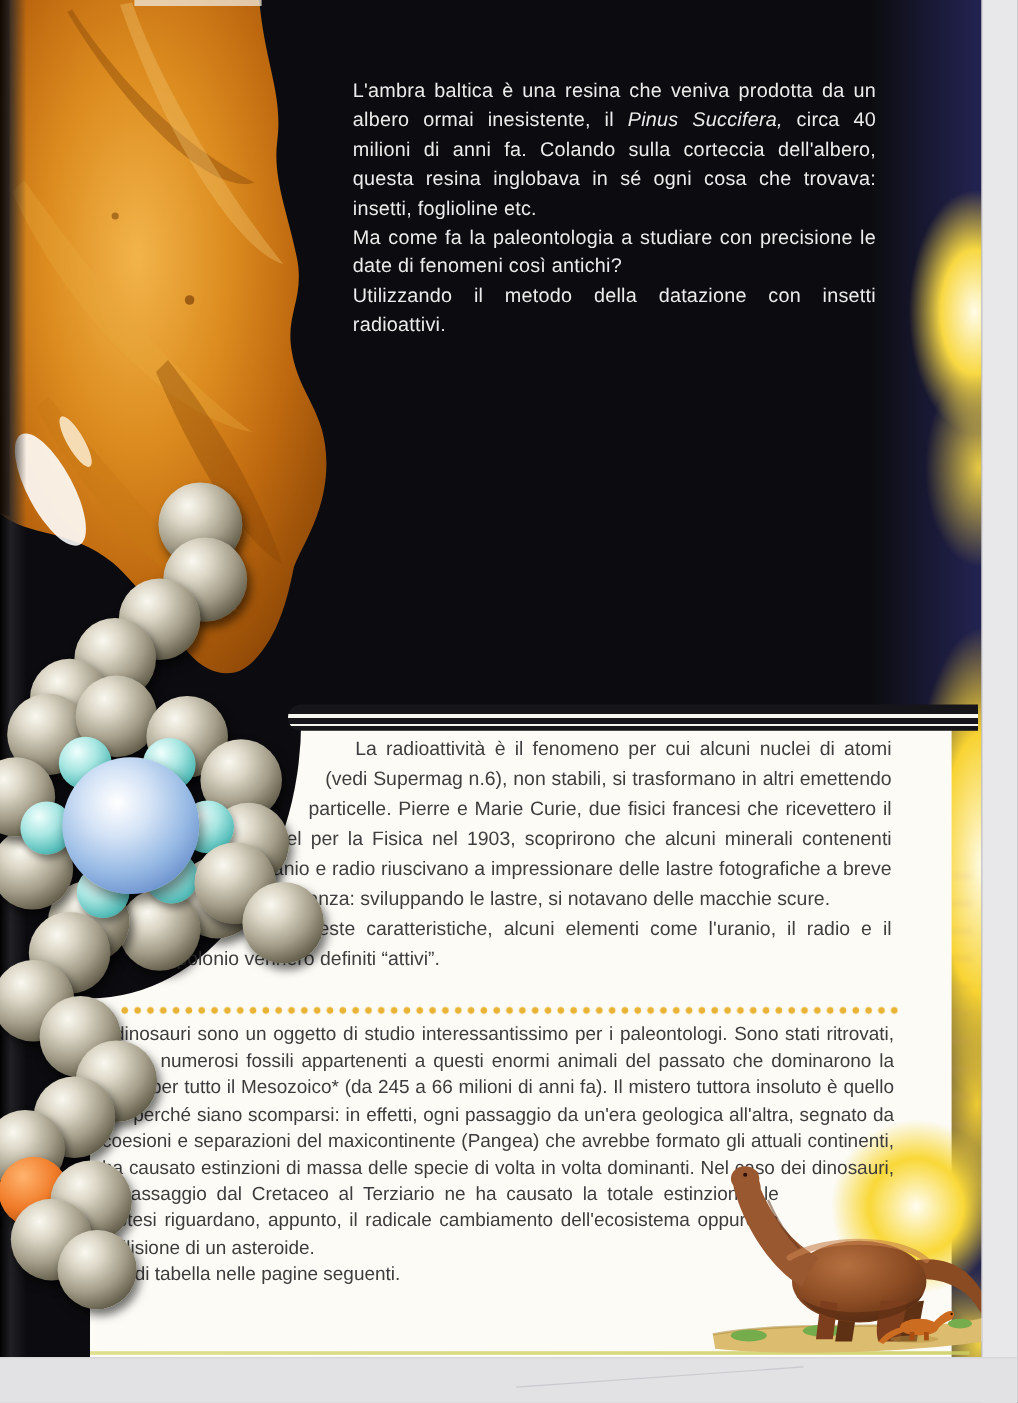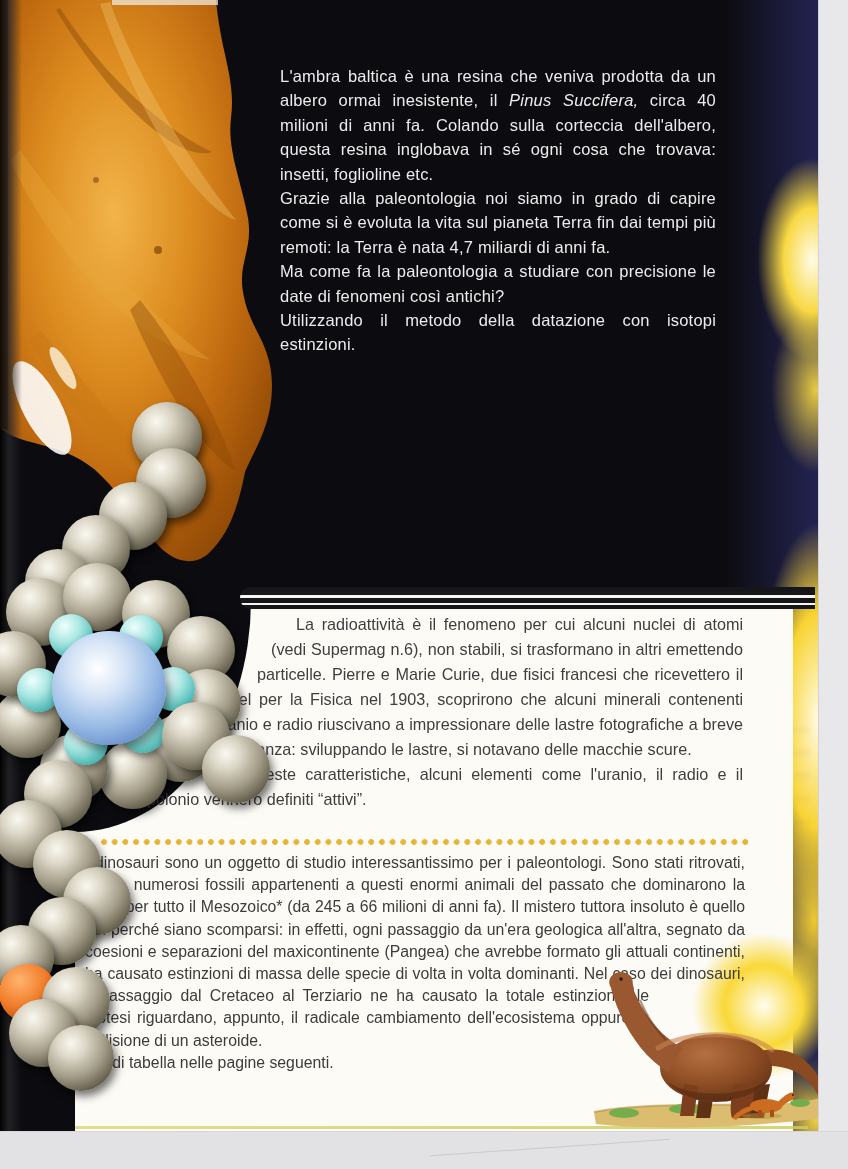--- a/index.html
+++ b/index.html
@@ -33,21 +33,21 @@
   
   .white-area{left:75px;top:600px;width:718px;height:531px;background:#fcfbf6;z-index:5;}
   .black-notch{left:75px;top:600px;width:176px;height:232px;background:#0c0c10;
      border-bottom-right-radius:100% 100%;z-index:6;}
   .stripes{left:240px;top:587px;width:575px;height:22px;z-index:7;border-radius:12px 0 0 12px;
      background:linear-gradient(#15151a 0 8px,#f6f5f0 8px 11px,#15151a 11px 16px,#f6f5f0 16px 18px,#15151a 18px 22px);}
   .bottom-edge-line{left:75px;top:1126px;width:733px;height:3px;z-index:9;opacity:.85;
      background:linear-gradient(to right,#d9d97c,#ccce5e);}
 
   
-  .intro-text{left:280px;top:64px;width:436px;z-index:8;color:#ececec;
+  .intro-text{left:294px;top:64px;width:436px;z-index:8;color:#ececec;
      font-size:16.5px;line-height:24.4px;text-align:justify;letter-spacing:.2px;}
   .intro-text p{margin:0;}
   .radio-text{left:85px;top:612px;width:658px;height:226px;overflow:hidden;z-index:8;
      color:#3e3e3e;font-size:16.2px;line-height:25px;text-align:justify;}
   .radio-text p{margin:0;}
   .fl{float:left;clear:left;height:25px;}
   .dots{left:100px;top:838px;width:650px;height:8px;z-index:8;
      background-image:radial-gradient(circle at 4px 4px,#e9b335 2.6px,rgba(0,0,0,0) 3.1px);
      background-size:10.7px 8px;background-repeat:repeat-x;}
   .dino-text{left:85px;top:852px;width:660px;z-index:8;color:#3c3c3c;
@@ -117,23 +117,22 @@
   <div class="abs spine-shade"></div>
   <div class="abs top-sliver"></div>
 
   <div class="abs white-area"></div>
   <div class="abs black-notch"></div>
   <div class="abs stripes"></div>
   <div class="abs bottom-edge-line"></div>
 
   <div class="abs intro-text">
     <p><span>L'ambra baltica è una resina che veniva prodotta da un albero ormai inesistente, il </span><i>Pinus Succifera,</i><span> circa 40 milioni di anni fa. Colando sulla corteccia dell'albero, questa resina inglobava in sé ogni cosa che trovava: insetti, foglioline etc.</span></p>
-    <p>Grazie alla paleontologia noi siamo in grado di capire come si è evoluta la vita sul pianeta Terra fin dai tempi più remoti: la Terra è nata 4,7 miliardi di anni fa.</p>
     <p>Ma come fa la paleontologia a studiare con precisione le date di fenomeni così antichi?</p>
-    <p>Utilizzando il metodo della datazione con isotopi estinzioni.</p>
+    <p>Utilizzando il metodo della datazione con insetti radioattivi.</p>
   </div>
 
   <div class="abs radio-text">
     <i class="fl" style="width:211px"></i>
     <i class="fl" style="width:186px"></i>
     <i class="fl" style="width:172px"></i>
     <i class="fl" style="width:124px"></i>
     <i class="fl" style="width:128px"></i>
     <i class="fl" style="width:146px"></i>
     <i class="fl" style="width:128px"></i>

